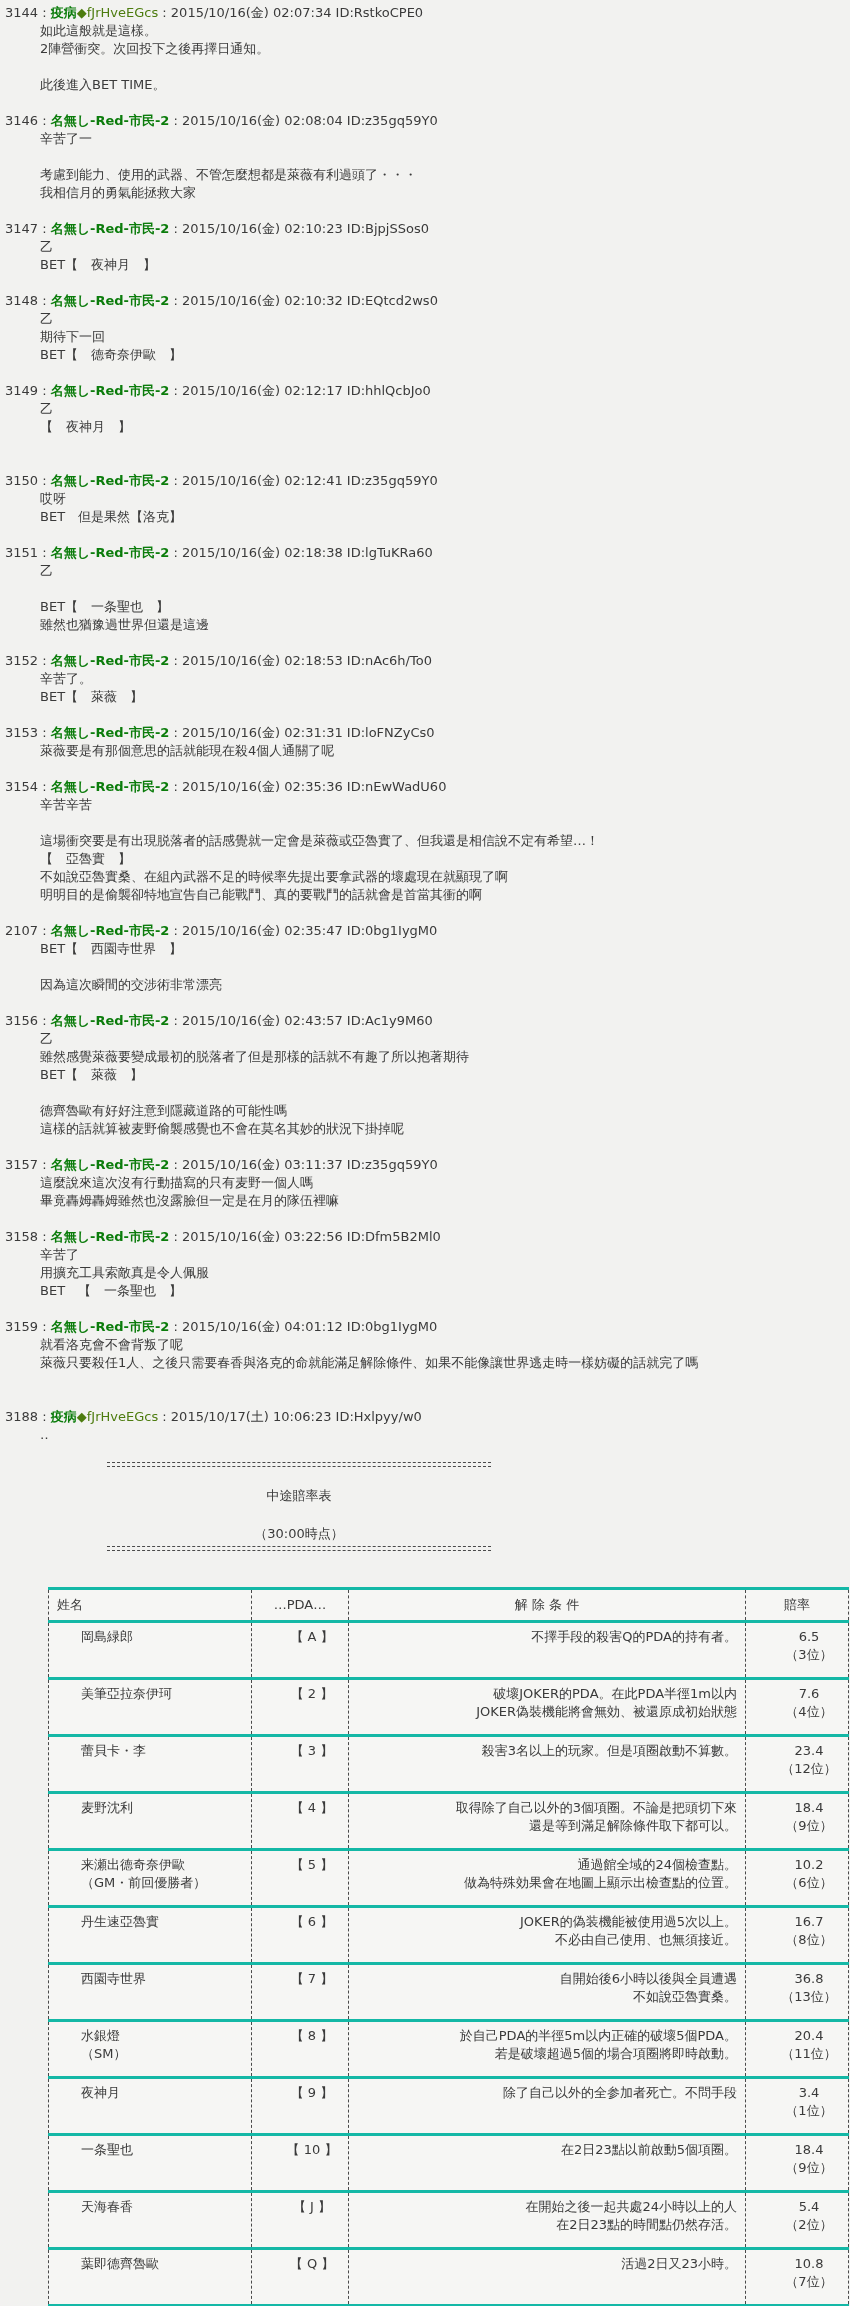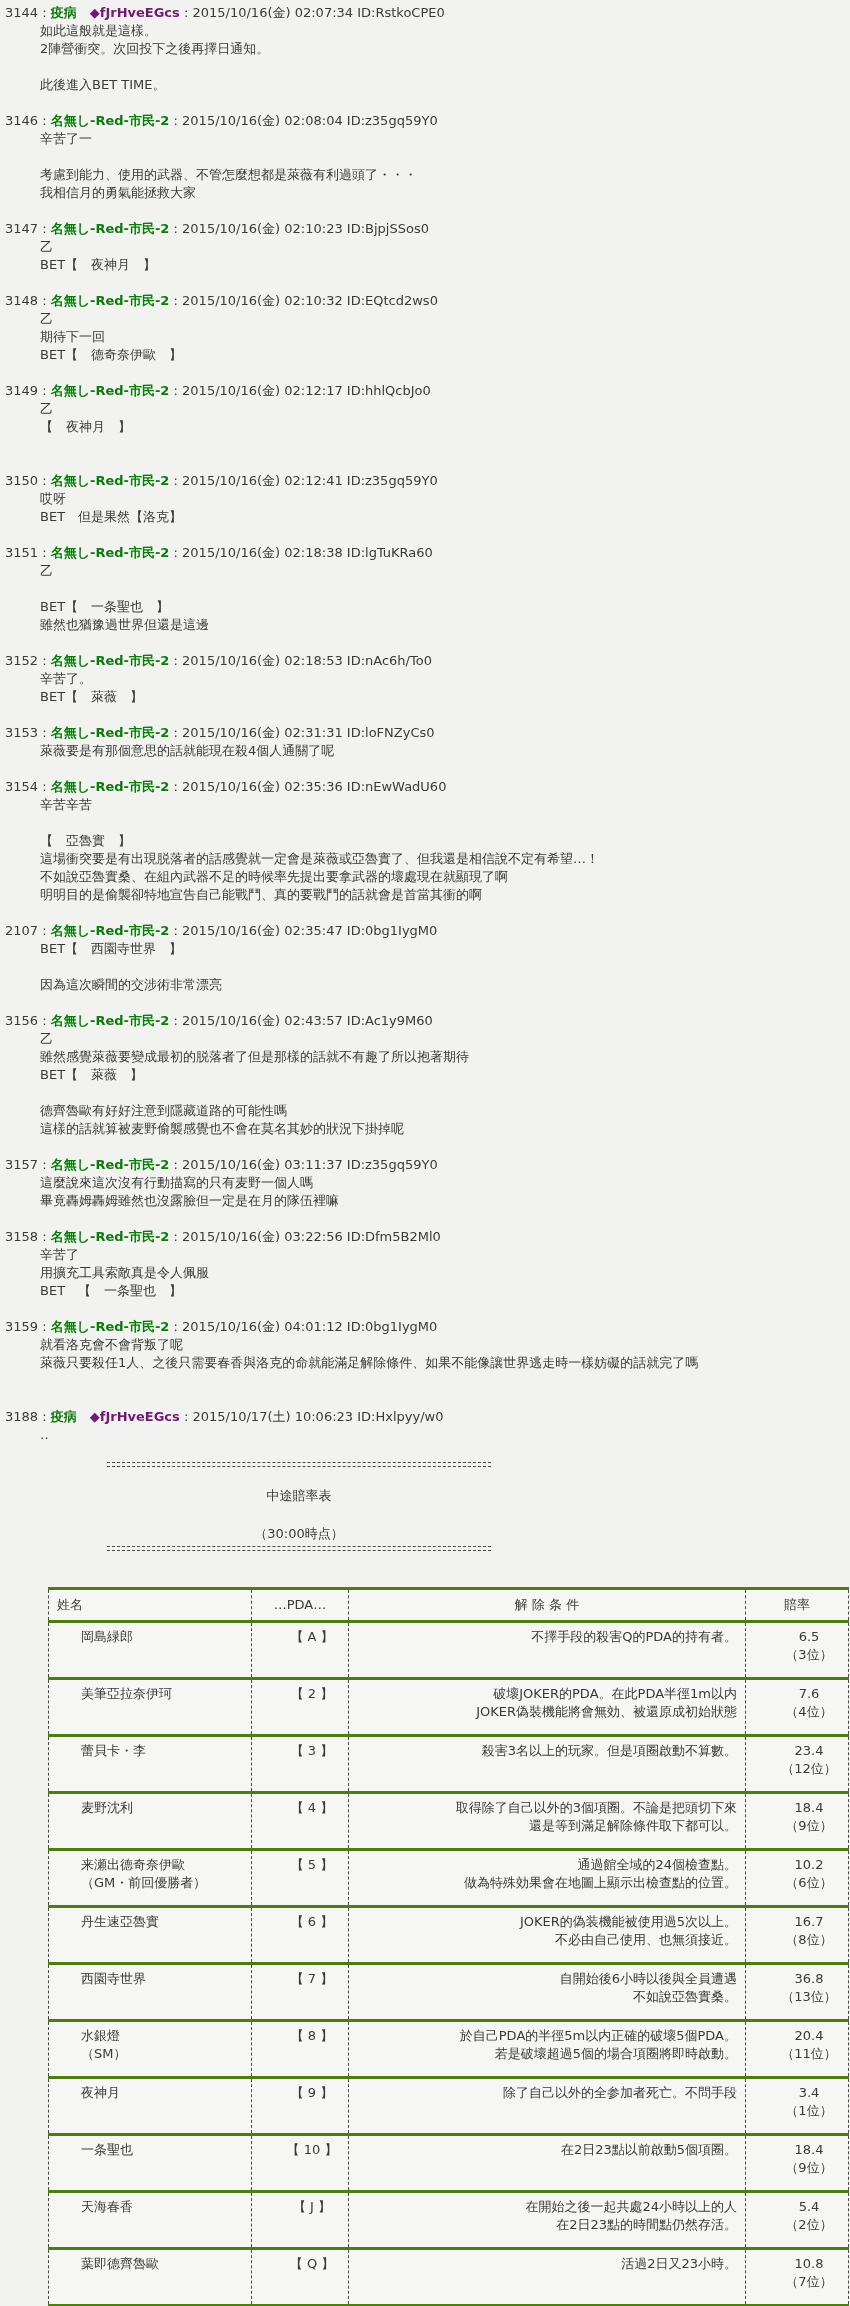--- a/index.html
+++ b/index.html
@@ -5,36 +5,36 @@
   html,body{margin:0;padding:0;}
   body{
     width:850px;min-height:2306px;background:#f2f2f0;
     font-family:"DejaVu Sans",sans-serif;font-size:13px;line-height:18px;color:#3a3a3a;
   }
   .page{padding:4px 0 30px 0;}
   .post{margin:0 0 18px 5px;}
   .post-header{white-space:nowrap;}
   .post-no{color:#3a3a3a;}
   .post-name{color:#0b7c0b;font-weight:bold;}
-  .post-trip{color:#701a75;font-weight:bold;margin-left:13px;}
+  .post-trip{color:#4d7c0f;font-weight:normal;margin-left:0;}
   .post-date{color:#3a3a3a;}
   .post-body{margin-left:35px;}
   .post-line{min-height:18px;white-space:pre-wrap;}
   
   .odds-center{width:384px;margin:0 0 0 107px;text-align:center;}
   .aa-divider{height:3px;border-top:1px dashed #4a4a4a;border-bottom:1px dashed #4a4a4a;margin:3px 0;}
   .odds-title,.odds-subtitle{min-height:18px;margin-top:20px;}
   table.odds{
     border-collapse:collapse;margin:36px 0 0 48px;
     border-top:2px solid #222;border-bottom:3px solid #222;
     background:#f6f6f4;
   }
   table.odds th,table.odds td{
     border-left:1px dashed #4a4a4a;border-right:1px dashed #4a4a4a;
-    border-top:3px solid #4d7c0f;
+    border-top:3px solid #14b8a6;
     padding:5px 8px;vertical-align:top;font-weight:normal;
   }
   table.odds th{height:20px;vertical-align:middle;}
   table.odds td{height:44px;padding-left:32px;}
   .col-name{width:162px;text-align:left;padding-left:14px;}
   .col-pda{width:56px;text-align:center;}
   .col-cond{width:356px;text-align:right;padding-left:16px;}
   .col-odds{width:62px;text-align:center;}
   th.col-cond{text-align:center;}
   .cell-line{min-height:18px;}
@@ -114,22 +114,22 @@
         <div class="post-header"><span class="post-no">3153</span><span class="post-sep"> : </span><span class="post-name">名無し-Red-市民-2</span><span class="post-sep"> : </span><span class="post-date">2015/10/16(金) 02:31:31 ID:loFNZyCs0</span></div>
         <div class="post-body">
           <div class="post-line">萊薇要是有那個意思的話就能現在殺4個人通關了呢</div>
         </div>
       </div>
       <div class="post">
         <div class="post-header"><span class="post-no">3154</span><span class="post-sep"> : </span><span class="post-name">名無し-Red-市民-2</span><span class="post-sep"> : </span><span class="post-date">2015/10/16(金) 02:35:36 ID:nEwWadU60</span></div>
         <div class="post-body">
           <div class="post-line">辛苦辛苦</div>
           <div class="post-line"></div>
+          <div class="post-line">這場衝突要是有出現脱落者的話感覺就一定會是萊薇或亞魯實了、但我還是相信說不定有希望…！</div>
           <div class="post-line">【　亞魯實　】</div>
-          <div class="post-line">這場衝突要是有出現脱落者的話感覺就一定會是萊薇或亞魯實了、但我還是相信說不定有希望…！</div>
           <div class="post-line">不如說亞魯實桑、在組內武器不足的時候率先提出要拿武器的壞處現在就顯現了啊</div>
           <div class="post-line">明明目的是偷襲卻特地宣告自己能戰鬥、真的要戰鬥的話就會是首當其衝的啊</div>
         </div>
       </div>
       <div class="post">
         <div class="post-header"><span class="post-no">2107</span><span class="post-sep"> : </span><span class="post-name">名無し-Red-市民-2</span><span class="post-sep"> : </span><span class="post-date">2015/10/16(金) 02:35:47 ID:0bg1IygM0</span></div>
         <div class="post-body">
           <div class="post-line">BET【　西園寺世界　】</div>
           <div class="post-line"></div>
           <div class="post-line">因為這次瞬間的交涉術非常漂亮</div>

